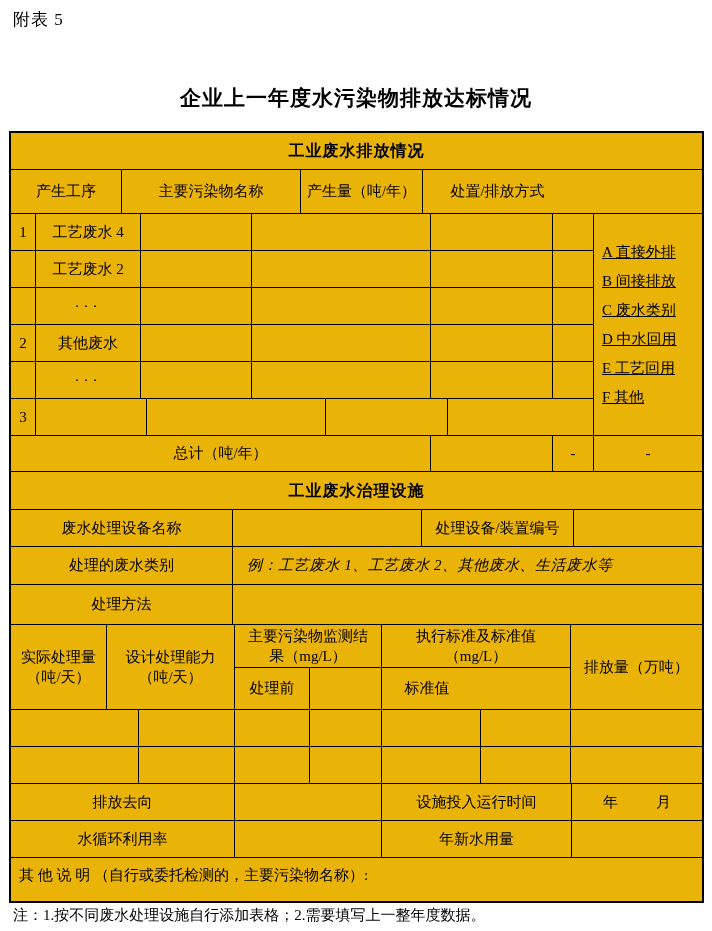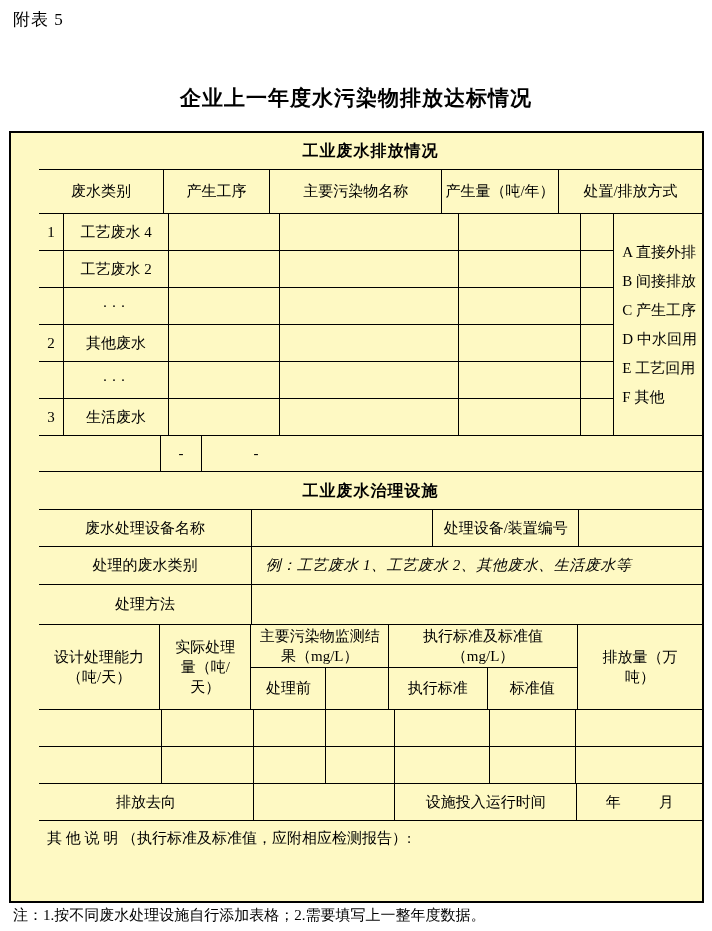--- a/index.html
+++ b/index.html
@@ -5,21 +5,21 @@
   html,body{margin:0;padding:0;background:#fff;}
   body{
     position:relative;width:712px;height:931px;overflow:hidden;
     font-family:"Liberation Serif","DejaVu Serif",serif;
     color:#000;font-size:15px;
   }
   .attachment{position:absolute;left:13px;top:8px;font-size:17px;letter-spacing:1px;}
   .main-title{position:absolute;left:0;top:84px;width:712px;text-align:center;
     font-size:21px;font-weight:bold;letter-spacing:1px;}
   .tbl{position:absolute;left:9px;top:131px;width:695px;height:772px;
-    box-sizing:border-box;border:2px solid #000;background:#fef9c3;padding-left:28px;}
+    box-sizing:border-box;border:2px solid #000;background:#eab308;}
   .row{display:flex;box-sizing:border-box;border-bottom:1px solid #000;}
   .row.norb{border-bottom:none;}
   .c{box-sizing:border-box;border-right:1px solid #000;display:flex;
      align-items:center;justify-content:center;text-align:center;
      overflow:hidden;line-height:1.35;}
   .c.last{border-right:none;}
   .c.left{justify-content:flex-start;text-align:left;}
   .h37{height:37px}.h44{height:44px}.h36{height:36px}.h38{height:38px}
   .h40{height:40px}.h85{height:85px}.h43{height:43px}
   .sec-title{font-size:16px;font-weight:bold;letter-spacing:1px;}
@@ -27,21 +27,21 @@
   .s1body{display:flex;box-sizing:border-box;}
   .s1rows{width:542px;}
   .s1rows .row{width:542px;}
   .s1rows .c{border-right:1px solid #000;}
   .ncol{width:41px;display:flex;flex-direction:column;}
   .ncell{box-sizing:border-box;height:37px;border-right:1px solid #000;
          border-bottom:1px solid #000;}
   .legend{width:108px;box-sizing:border-box;border-bottom:1px solid #000;
           display:flex;align-items:center;}
   .legend-list{padding-left:8px;}
-  .legend-list span{display:block;line-height:29px;white-space:pre;}
+  .legend-list span{display:block;line-height:29px;white-space:pre;text-decoration:underline;}
   .dots{letter-spacing:4px;}
   
   .grp{box-sizing:border-box;border-right:1px solid #000;display:flex;
        flex-direction:column;}
   .grp-top{box-sizing:border-box;height:43px;border-bottom:1px solid #000;
        display:flex;align-items:center;justify-content:center;text-align:center;
        line-height:1.35;padding:0 6px;}
   .grp-bot{display:flex;flex:1;}
   .grp-bot .c{height:100%;}
   .pad{padding:2px 10px;}
@@ -57,21 +57,20 @@
 <div class="attachment">附表 5</div>
 <div class="main-title">企业上一年度水污染物排放达标情况</div>
 
 <div class="tbl">
 
   <div class="row h37">
     <div class="c last sec-title" style="width:691px">工业废水排放情况</div>
   </div>
 
   <div class="row h44">
-    <div class="c" style="width:130px">废水类别</div>
     <div class="c" style="width:111px">产生工序</div>
     <div class="c" style="width:179px">主要污染物名称</div>
     <div class="c" style="width:122px">产生量（吨/年）</div>
     <div class="c last" style="width:149px">处置/排放方式</div>
   </div>
 
   <div class="s1body">
     <div class="s1rows">
       <div class="row h37">
         <div class="c" style="width:25px">1</div>
@@ -103,47 +102,47 @@
       </div>
       <div class="row h37">
         <div class="c" style="width:25px"></div>
         <div class="c dots" style="width:105px">···</div>
         <div class="c" style="width:111px"></div>
         <div class="c" style="width:179px"></div>
         <div class="c" style="width:122px"></div>
       </div>
       <div class="row h37">
         <div class="c" style="width:25px">3</div>
-        <div class="c" style="width:105px">生活废水</div>
         <div class="c" style="width:111px"></div>
         <div class="c" style="width:179px"></div>
         <div class="c" style="width:122px"></div>
       </div>
     </div>
     <div class="ncol">
       <div class="ncell"></div>
       <div class="ncell"></div>
       <div class="ncell"></div>
       <div class="ncell"></div>
       <div class="ncell"></div>
       <div class="ncell"></div>
     </div>
     <div class="legend">
       <div class="legend-list">
         <span>A 直接外排</span>
         <span>B 间接排放</span>
-        <span>C 产生工序</span>
+        <span>C 废水类别</span>
         <span>D 中水回用</span>
         <span>E 工艺回用</span>
         <span>F 其他</span>
       </div>
     </div>
   </div>
 
   <div class="row h36">
+    <div class="c" style="width:420px">总计（吨/年）</div>
     <div class="c" style="width:122px"></div>
     <div class="c" style="width:41px">-</div>
     <div class="c last" style="width:108px">-</div>
   </div>
 
   <div class="row h38">
     <div class="c last sec-title" style="width:691px">工业废水治理设施</div>
   </div>
 
   <div class="row h37">
@@ -157,32 +156,31 @@
     <div class="c" style="width:222px">处理的废水类别</div>
     <div class="c last left example" style="width:469px">例：工艺废水 1、工艺废水 2、其他废水、生活废水等</div>
   </div>
 
   <div class="row h40">
     <div class="c" style="width:222px">处理方法</div>
     <div class="c last" style="width:469px"></div>
   </div>
 
   <div class="row h85">
+    <div class="c pad" style="width:96px">实际处理量（吨/天）</div>
     <div class="c pad" style="width:128px">设计处理能力（吨/天）</div>
-    <div class="c pad" style="width:96px">实际处理量（吨/天）</div>
     <div class="grp" style="width:147px">
       <div class="grp-top">主要污染物监测结果（mg/L）</div>
       <div class="grp-bot">
         <div class="c" style="width:75px">处理前</div>
       </div>
     </div>
     <div class="grp" style="width:189px">
       <div class="grp-top">执行标准及标准值（mg/L）</div>
       <div class="grp-bot">
-        <div class="c" style="width:99px">执行标准</div>
         <div class="c last" style="width:90px">标准值</div>
       </div>
     </div>
     <div class="c last pad" style="width:131px">排放量（万吨）</div>
   </div>
 
   <div class="row h37">
     <div class="c" style="width:128px"></div>
     <div class="c" style="width:96px"></div>
     <div class="c" style="width:75px"></div>
@@ -204,20 +202,26 @@
   <div class="row h37">
     <div class="c" style="width:224px">排放去向</div>
     <div class="c" style="width:147px"></div>
     <div class="c" style="width:190px">设施投入运行时间</div>
     <div class="c last gapcell" style="width:130px">
       <span>年</span>
       <span class="gap-month">月</span>
     </div>
   </div>
 
+  <div class="row h37">
+    <div class="c" style="width:224px">水循环利用率</div>
+    <div class="c" style="width:147px"></div>
+    <div class="c" style="width:190px">年新水用量</div>
+    <div class="c last" style="width:130px"></div>
+  </div>
 
   <div class="row h43 norb">
-    <div class="c last left remark" style="width:691px">其 他 说 明 （执行标准及标准值，应附相应检测报告）:</div>
+    <div class="c last left remark" style="width:691px">其 他 说 明 （自行或委托检测的，主要污染物名称）:</div>
   </div>
 
 </div>
 
 <div class="footnote">注：1.按不同废水处理设施自行添加表格；2.需要填写上一整年度数据。</div>
 
 </body></html>

